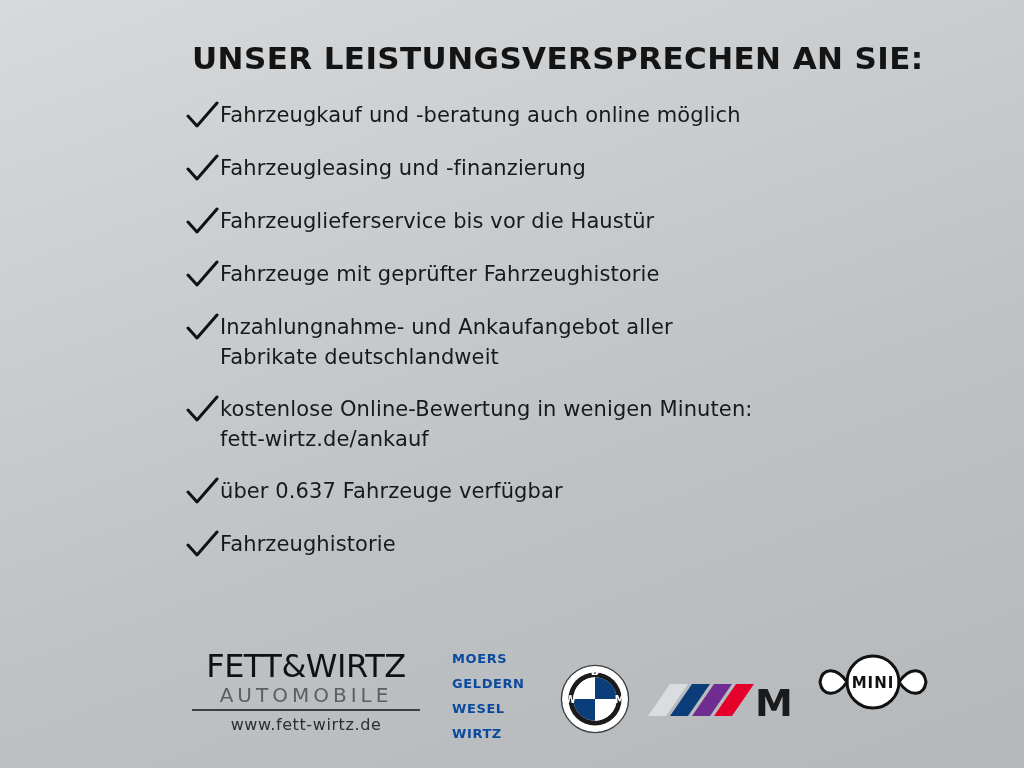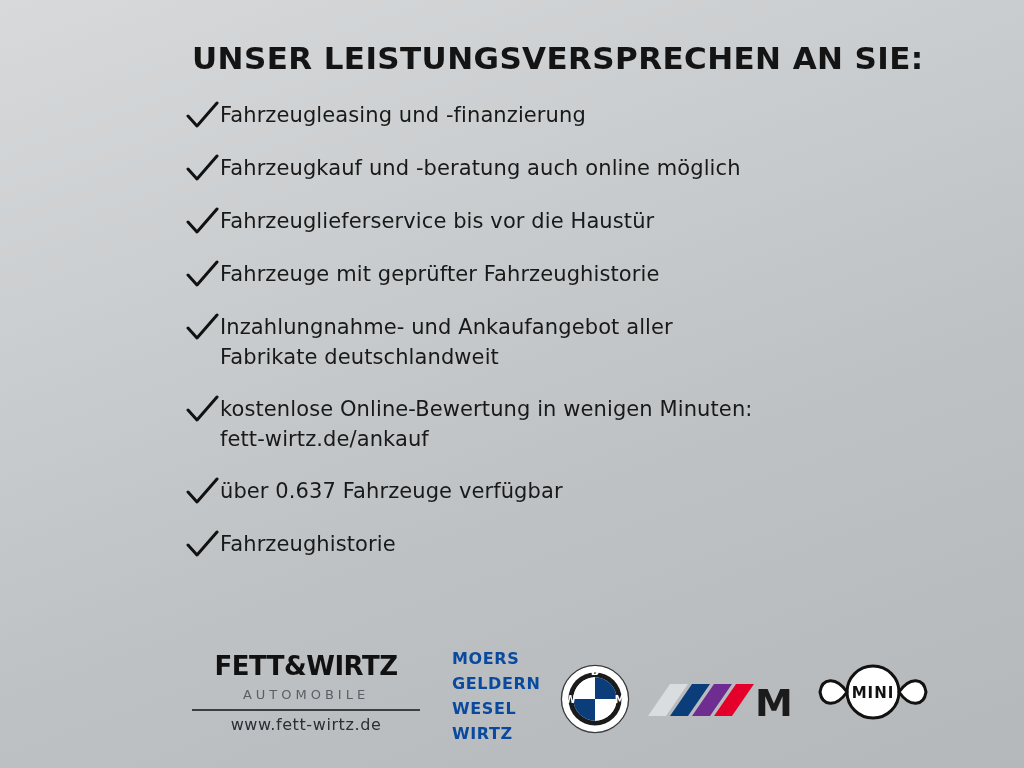--- a/index.html
+++ b/index.html
@@ -66,67 +66,67 @@
     height: 110px;
   }
   .fw-logo {
     position: absolute;
     left: 186px;
     top: 4px;
     width: 240px;
     text-align: center;
   }
   .fw-name {
-    font-size: 26px;
-    font-weight: bold;
+    font-size: 32px;
+    font-weight: normal;
     letter-spacing: -0.5px;
     color: #111;
     line-height: 40px;
   }
   .fw-sub {
-    font-size: 13px;
+    font-size: 20px;
     letter-spacing: 4px;
     color: #5a5f63;
     line-height: 22px;
     margin-top: -2px;
   }
   .fw-rule {
     height: 2px;
     background: #3b3f42;
     margin: 3px 6px 4px 6px;
   }
   .fw-url {
     font-size: 16px;
     color: #2b2f33;
     letter-spacing: 0.6px;
   }
   .cities {
     position: absolute;
     left: 452px;
     top: 4px;
     color: #0a4a9e;
-    font-size: 16px;
+    font-size: 13px;
     font-weight: bold;
     line-height: 25px;
     letter-spacing: 0.6px;
   }
   .bmw-logo {
     position: absolute;
     left: 560px;
     top: 22px;
   }
   .m-logo {
     position: absolute;
     left: 648px;
     top: 40px;
   }
   .mini-logo {
     position: absolute;
     left: 818px;
-    top: 22px;
+    top: 12px;
   }
   .mini-wrap {
     position: relative;
     width: 110px;
     height: 56px;
   }
 </style>
 </head>
 <body>
 
@@ -135,30 +135,30 @@
   <div class="headline">UNSER LEISTUNGSVERSPRECHEN AN SIE:</div>
 
   <div class="list">
 
     <div class="item">
       <span class="check">
         <svg width="34" height="30" viewBox="0 0 34 30">
             <path d="M2 15 L11 25 L31 2" stroke="#111" stroke-width="3" fill="none" stroke-linecap="round" stroke-linejoin="round"></path>
           </svg>
       </span>
+      <span class="item-text">Fahrzeugkauf und -beratung auch online möglich</span>
+    </div>
+
+    <div class="item">
+      <span class="check">
+        <svg width="34" height="30" viewBox="0 0 34 30">
+            <path d="M2 15 L11 25 L31 2" stroke="#111" stroke-width="3" fill="none" stroke-linecap="round" stroke-linejoin="round"></path>
+          </svg>
+      </span>
       <span class="item-text">Fahrzeugleasing und -finanzierung</span>
-    </div>
-
-    <div class="item">
-      <span class="check">
-        <svg width="34" height="30" viewBox="0 0 34 30">
-            <path d="M2 15 L11 25 L31 2" stroke="#111" stroke-width="3" fill="none" stroke-linecap="round" stroke-linejoin="round"></path>
-          </svg>
-      </span>
-      <span class="item-text">Fahrzeugkauf und -beratung auch online möglich</span>
     </div>
 
     <div class="item">
       <span class="check">
         <svg width="34" height="30" viewBox="0 0 34 30">
             <path d="M2 15 L11 25 L31 2" stroke="#111" stroke-width="3" fill="none" stroke-linecap="round" stroke-linejoin="round"></path>
           </svg>
       </span>
       <span class="item-text">Fahrzeuglieferservice bis vor die Haustür</span>
     </div>

